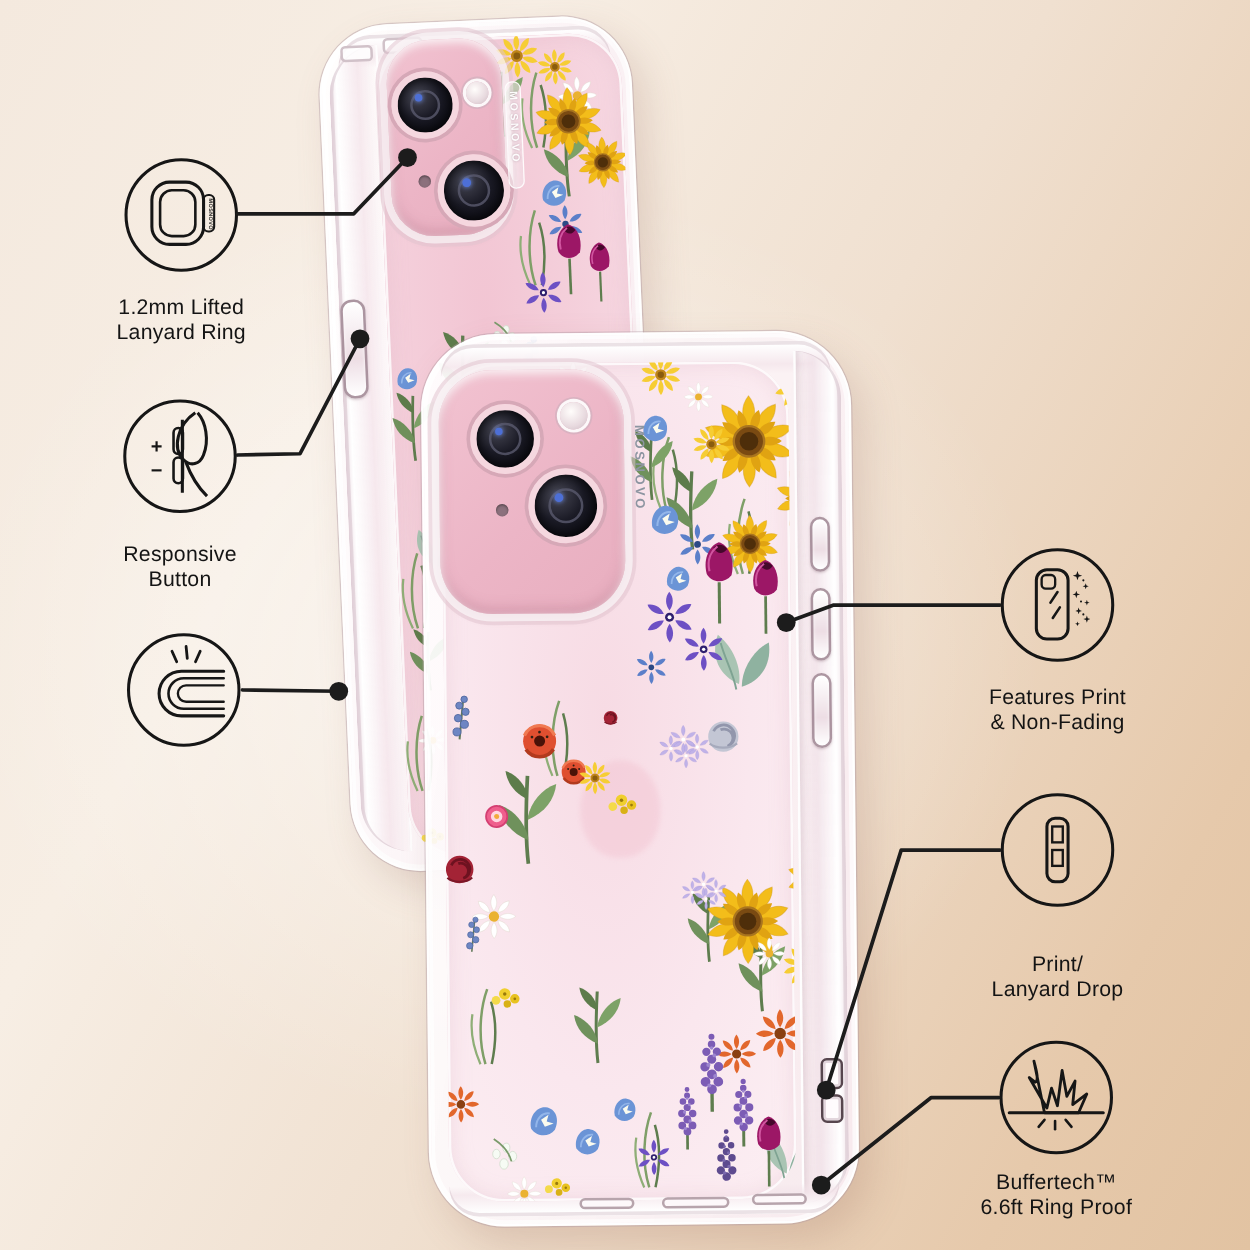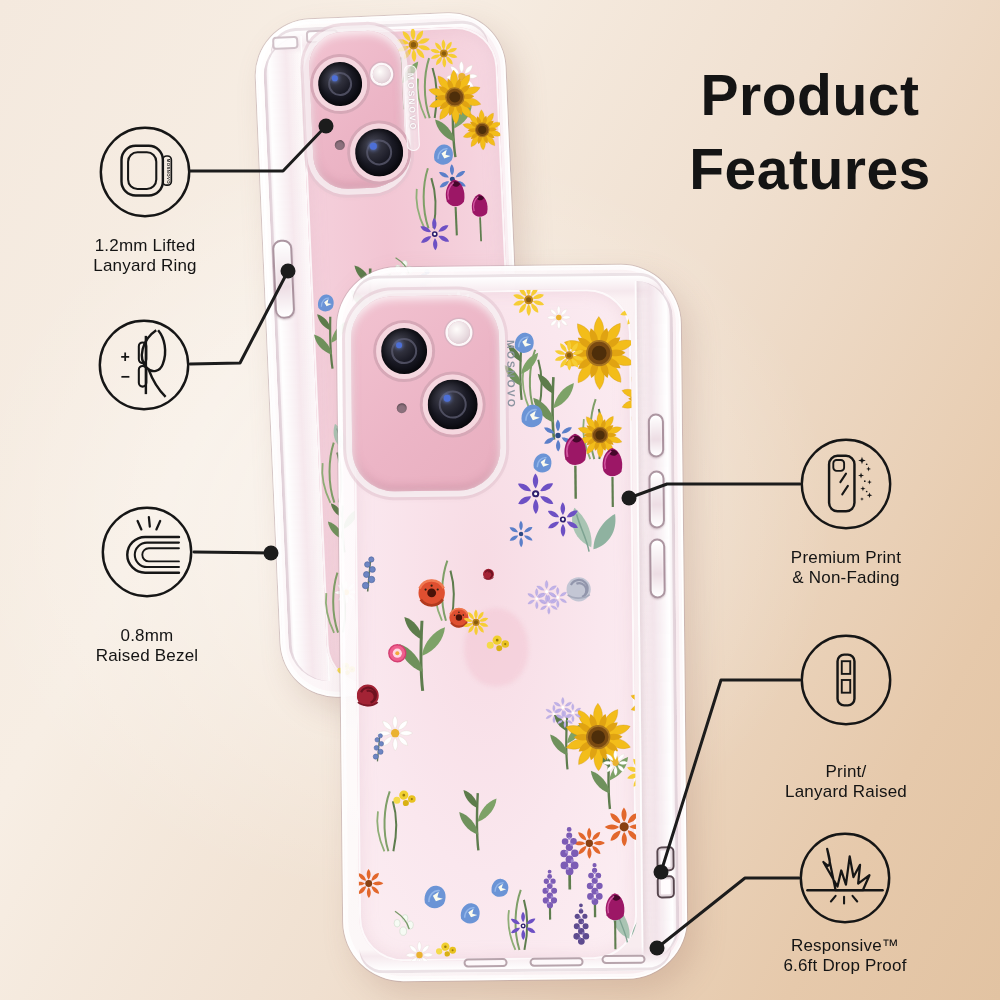--- a/index.html
+++ b/index.html
@@ -538,22 +538,21 @@
     <g>
       <polyline points="800,680 721,680 661,872"></polyline>
         <circle cx="661" cy="872" r="7.5" fill="#1c1c1c" stroke="none"></circle>
     </g>
     <g>
       <polyline points="799,878 745,878 657,948"></polyline>
         <circle cx="657" cy="948" r="7.5" fill="#1c1c1c" stroke="none"></circle>
     </g>
   </svg>
 
-  <h1 class="title"><span>Product</span><br>
-    <span>Features</span>
+  <h1 class="title"><br>
   </h1>
 
   <svg class="feat-icon" style="left:98px; top:125px;" width="94" height="94" viewBox="0 0 100 100" fill="none" stroke="#161616">
     <circle cx="50" cy="50" r="47" stroke-width="2.6"></circle>
     <rect x="25" y="22" width="44" height="53" rx="15" stroke-width="2.6"></rect>
     <rect x="32" y="29" width="30" height="39" rx="10" stroke-width="2.2"></rect>
     <rect x="69" y="33" width="9" height="31" rx="4" stroke-width="1.8"></rect>
     <text transform="rotate(90 73.5 36)" x="73.5" y="36" font-size="4.6" fill="#161616" stroke="none" font-weight="bold" letter-spacing=".4">MOSNOVO</text>
   </svg>
 
@@ -611,30 +610,30 @@
     <path d="M31,19 C34,30 35,36 32,37 L27,33 L42,59 L46,42 L51,57 L55,27 L59,49 L66,36 L64,56 L76,47 L69,63 L40,63 Z" stroke-width="2.4"></path>
     <line x1="40" y1="69" x2="35" y2="75" stroke-width="2.2"></line>
     <line x1="49" y1="70" x2="49" y2="77" stroke-width="2.2"></line>
     <line x1="58" y1="69" x2="63" y2="75" stroke-width="2.2"></line>
   </svg>
 
   <div class="feat-label" style="left:15px;  top:236px; width:260px;">
     <span>1.2mm Lifted</span><br>
     <span>Lanyard Ring</span>
   </div>
-  <div class="feat-label" style="left:17px;  top:626px; width:260px;">
-    <span>0.8mm</span><br>
-    <span>Raised Bezel</span>
+  <div class="feat-label" style="left:14px;  top:434px; width:260px;">
+    <span>Responsive</span><br>
+    <span>Button</span>
   </div>
   <div class="feat-label" style="left:715px; top:548px; width:262px;">
-    <span>Premium Print</span><br>
+    <span>Features Print</span><br>
     <span>&amp; Non-Fading</span>
   </div>
   <div class="feat-label" style="left:716px; top:762px; width:260px;">
     <span>Print/</span><br>
-    <span>Lanyard Raised</span>
+    <span>Lanyard Drop</span>
   </div>
   <div class="feat-label" style="left:705px; top:936px; width:280px;">
-    <span>Responsive™</span><br>
-    <span>6.6ft Drop Proof</span>
+    <span>Buffertech™</span><br>
+    <span>6.6ft Ring Proof</span>
   </div>
 
 </div>
 
 </body></html>

